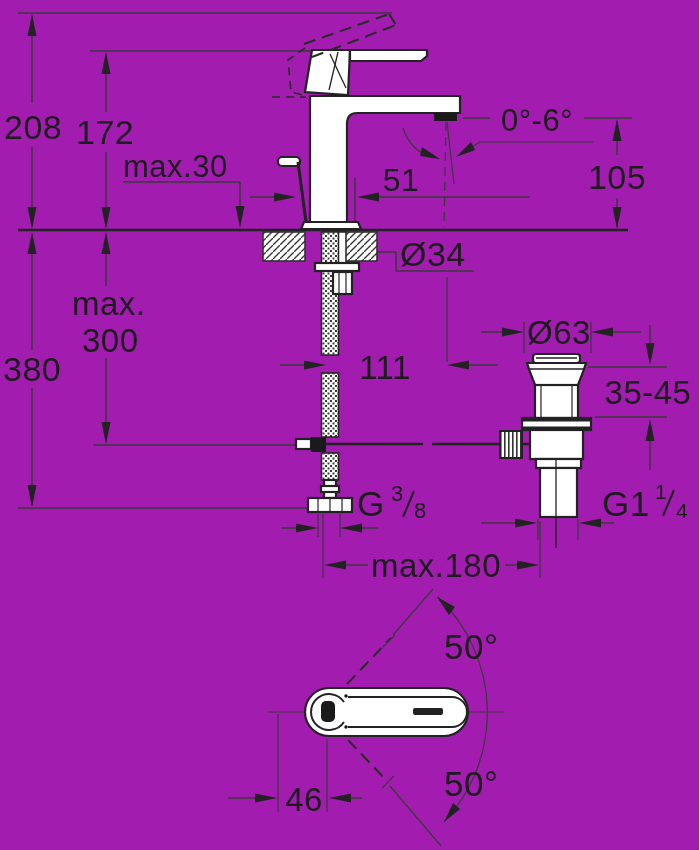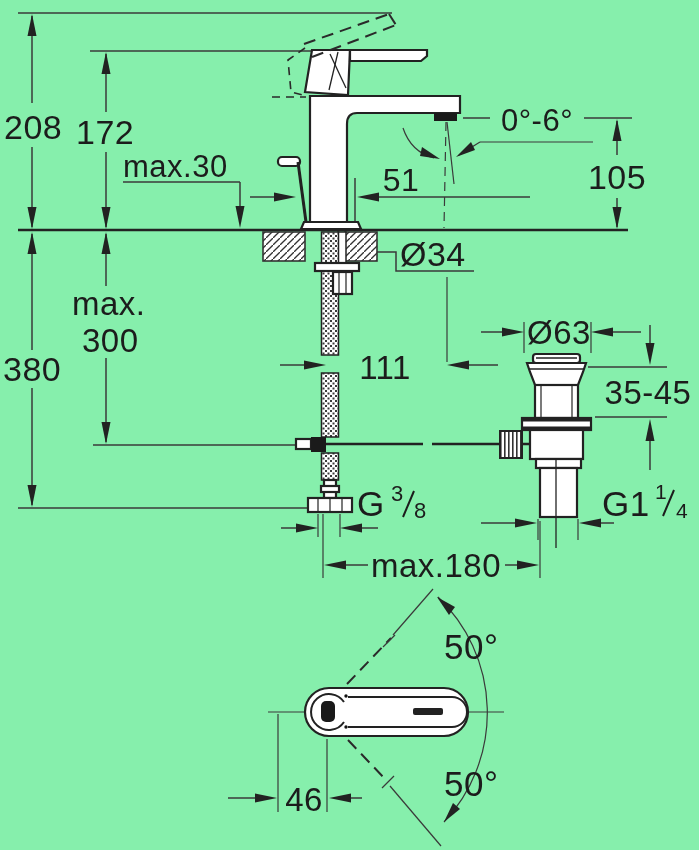--- a/index.html
+++ b/index.html
@@ -1,16 +1,16 @@
 <!DOCTYPE html>
 <html><head>
 <meta charset="utf-8">
 <style>
   html,body { margin:0; padding:0; background:#fdfdfd; }
-  .stage { position:relative; width:699px; height:850px; background:#86efac; overflow:hidden; }
+  .stage { position:relative; width:699px; height:850px; background:#a21caf; overflow:hidden; }
   svg { display:block; }
   text { font-family:"Liberation Sans","DejaVu Sans",sans-serif; fill:#1c1c1c; letter-spacing:0.5px; }
   .dim-line { stroke:#3a3a3a; stroke-width:1.5; fill:none; }
   .dim-thin { stroke:#3a3a3a; stroke-width:1.2; fill:none; }
   .arrow { fill:#222; stroke:none; }
   .part { stroke:#222; stroke-width:2.2; fill:#ffffff; }
   .part-nf { stroke:#222; stroke-width:2; fill:none; }
   .dark { fill:#1a1a1a; stroke:none; }
   .phantom { stroke:#2a2a2a; stroke-width:2; fill:none; stroke-dasharray:12 7; }
   .phantom-thin { stroke:#2a2a2a; stroke-width:1.6; fill:none; stroke-dasharray:8 6; }

